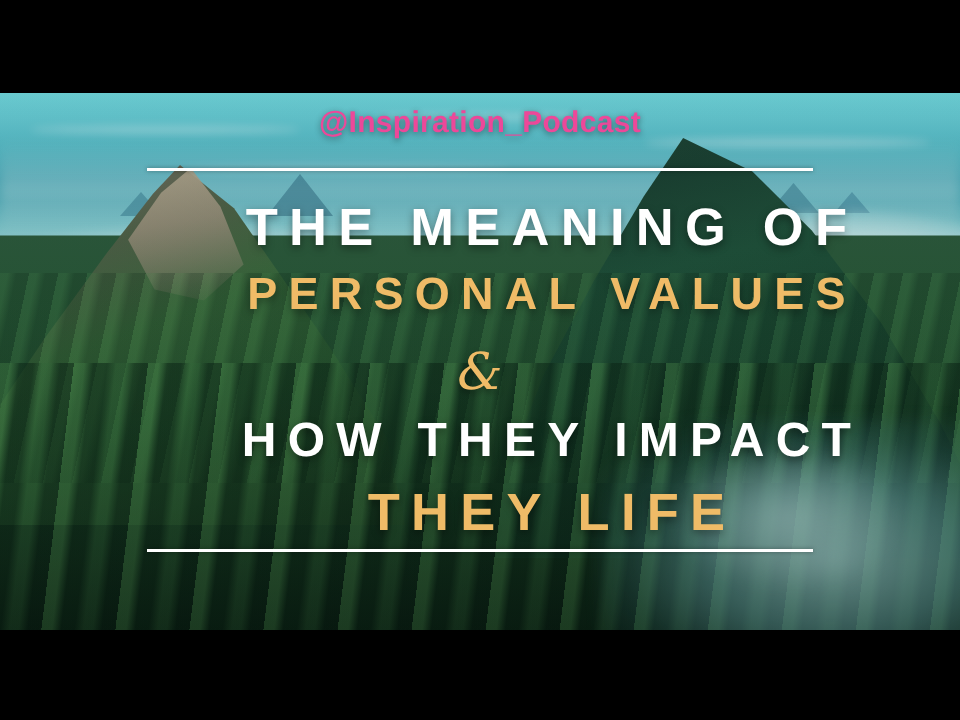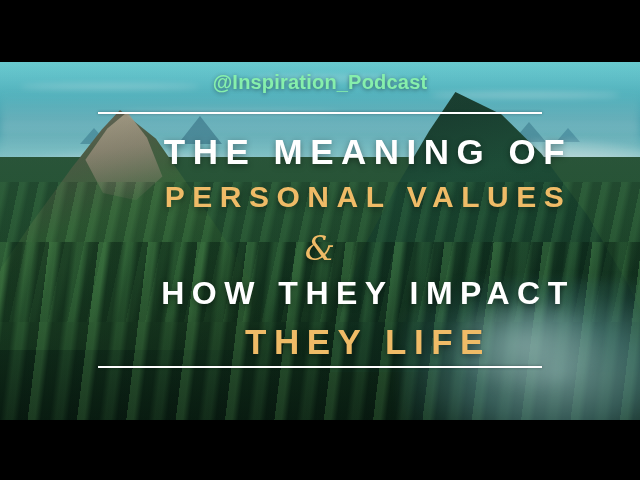--- a/index.html
+++ b/index.html
@@ -198,21 +198,21 @@
     width: 640px; height: 480px;
     z-index: 20;
   }
 
   .handle {
     position: absolute;
     top: 71px;
     left: 0;
     width: 640px;
     text-align: center;
-    color: #86efac;
+    color: #ec4899;
     font-size: 20px;
     font-weight: bold;
     letter-spacing: .2px;
     text-shadow: 0 1px 4px rgba(0,0,0,.45);
     white-space: nowrap;
   }
 
   .divider {
     position: absolute;
     left: 98px;

